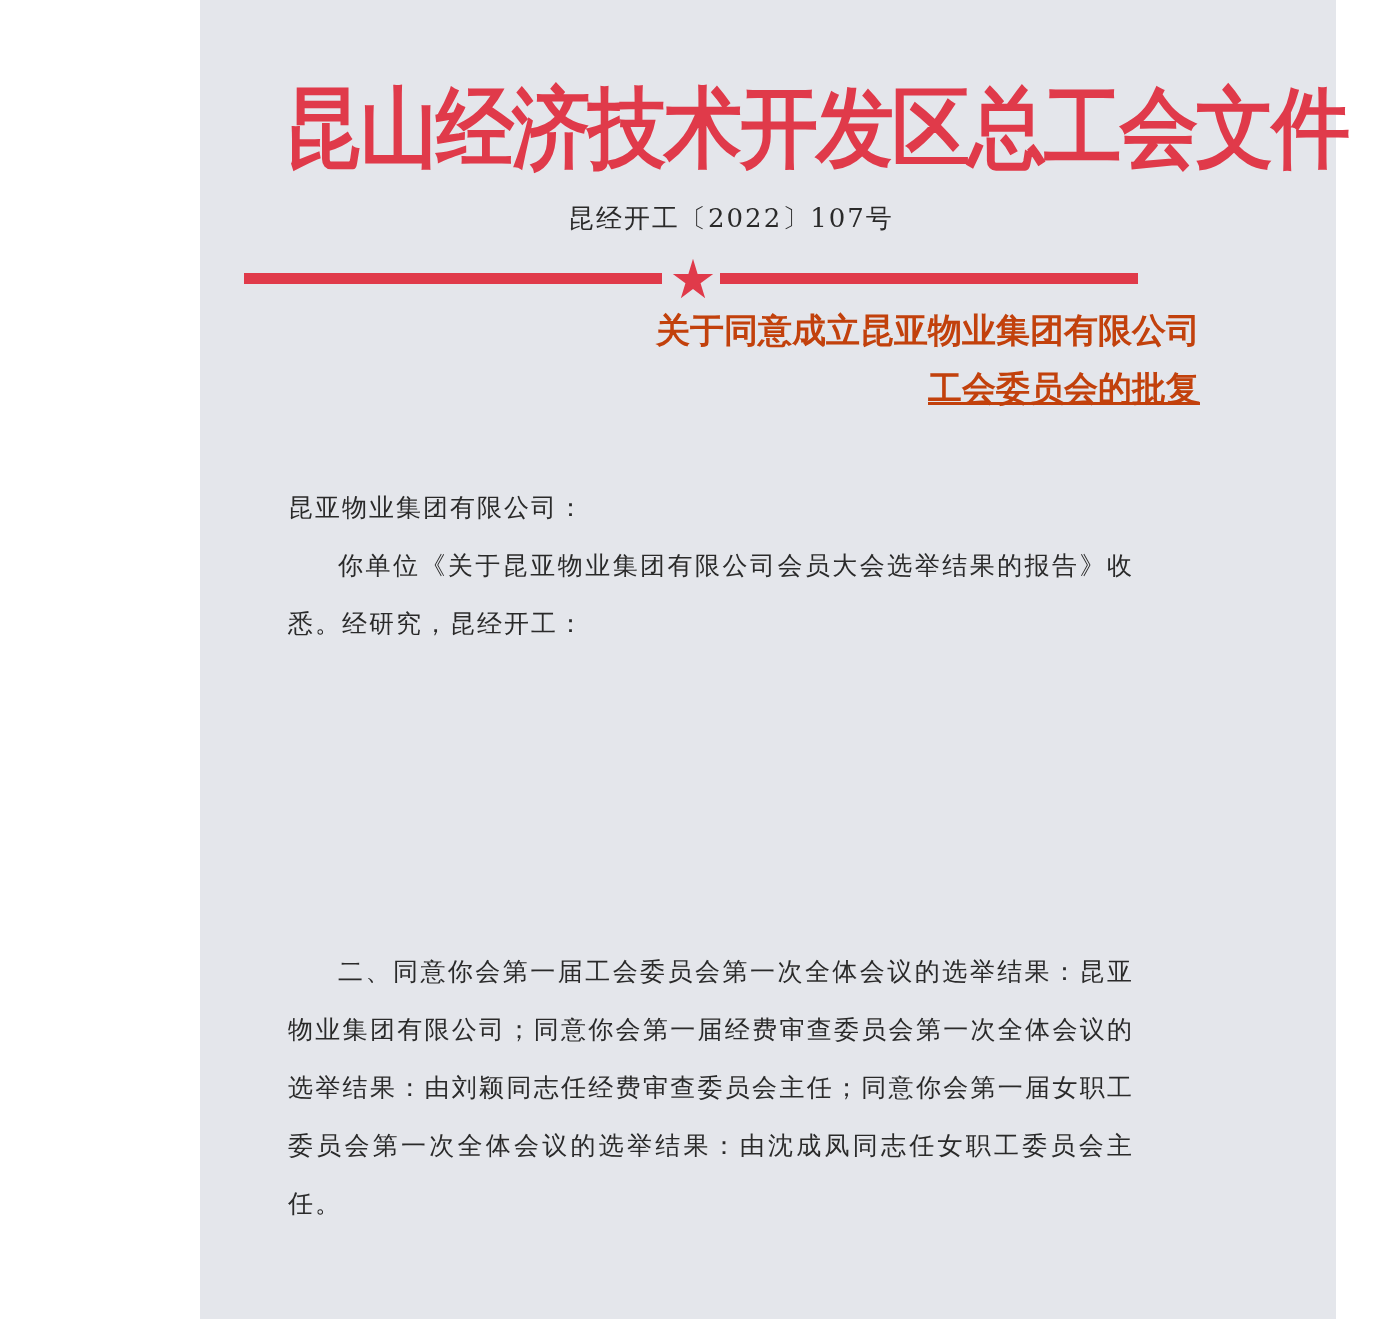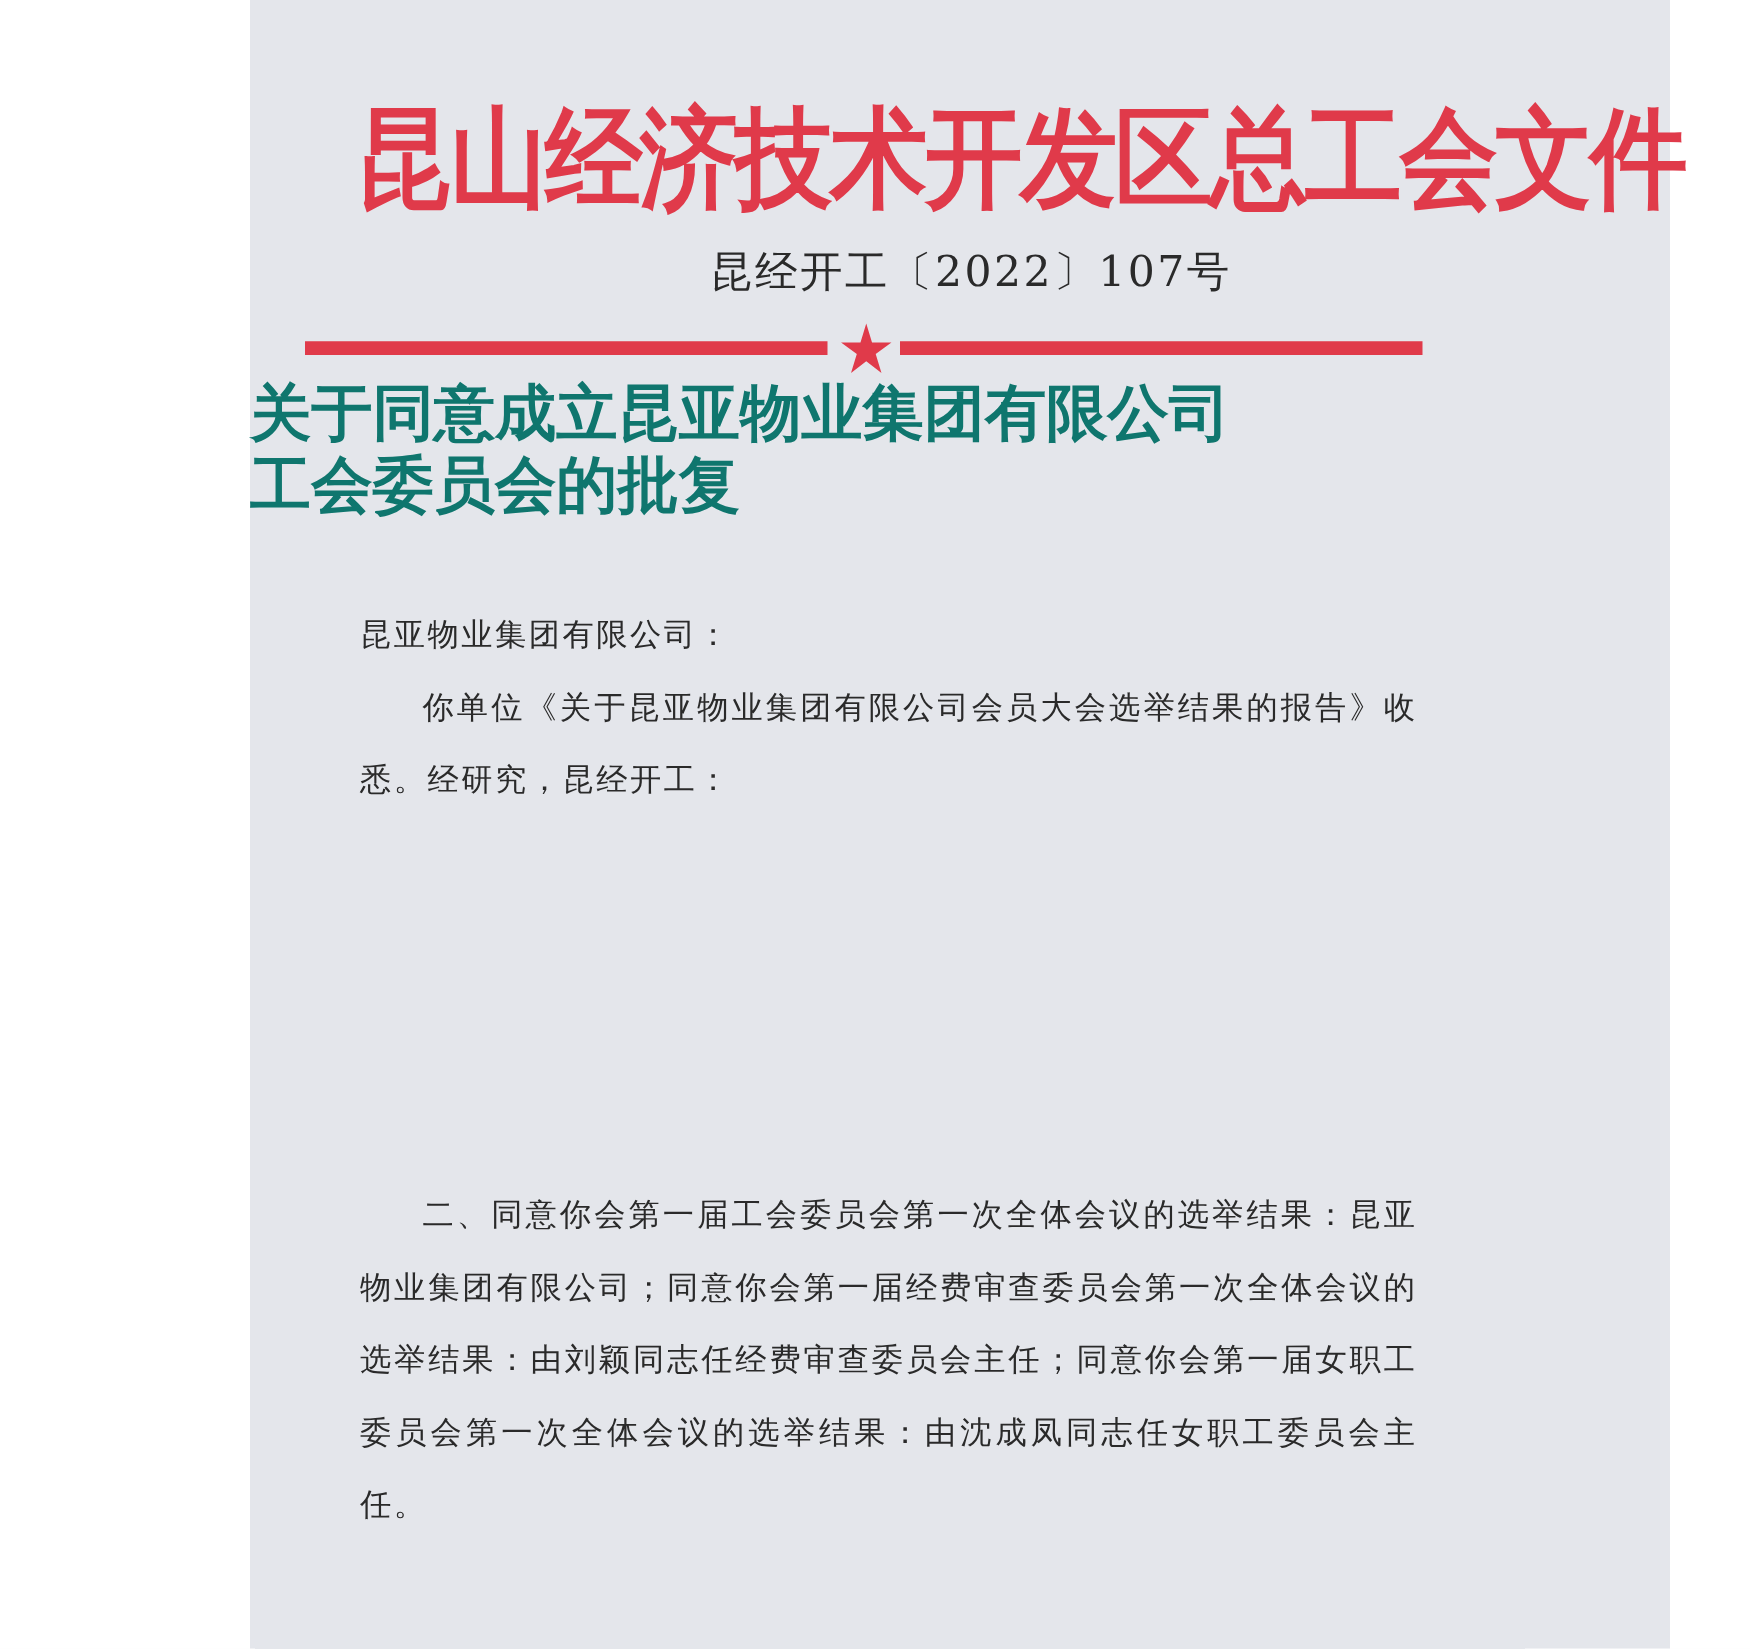--- a/index.html
+++ b/index.html
@@ -9,34 +9,34 @@
       background: #e4e6eb;
     }
     .masthead {
       position: absolute; left: 84px; top: 72px; width: 836px; height: 100px;
       color: #e03a4a; font-family: "DejaVu Serif", serif; font-weight: bold;
       font-size: 78px; line-height: 100px; letter-spacing: -2px; white-space: nowrap;
       transform: scaleY(1.12); transform-origin: top left;
     }
     .doc-number {
       position: absolute; left: 368px; top: 198px; height: 40px;
-      font-family: "DejaVu Serif", serif; font-size: 34px; color: #2a2a2a; line-height: 40px;
+      font-family: "DejaVu Serif", serif; font-size: 26px; color: #2a2a2a; line-height: 40px;
       letter-spacing: 2px;
     }
     .rule { position: absolute; top: 273px; height: 11px; background: #e03a4a; }
     .rule.left { left: 44px; width: 418px; }
     .rule.right { left: 520px; width: 418px; }
     .star { position: absolute; left: 472px; top: 258px; width: 42px; height: 42px; }
     .title {
-      position: absolute; left: 0; width: 1000px; text-align: left;
-      font-family: "DejaVu Serif", serif; font-weight: bold; font-size: 49px; color: #0f766e;
+      position: absolute; left: 0; width: 1000px; text-align: right;
+      font-family: "DejaVu Serif", serif; font-weight: bold; font-size: 34px; color: #c2410c;
       line-height: 60px;
     }
     .title.l1 { top: 300px; }
-    .title.l2 { top: 358px; }
+    .title.l2 { top: 358px; text-decoration: underline; }
     .body-text {
       position: absolute; left: 88px; width: 846px;
       font-family: "DejaVu Serif", serif; font-size: 25px; color: #2a2a2a;
       line-height: 58px; letter-spacing: 2px; text-align: justify;
     }
     .salutation { top: 479px; }
     .para { text-indent: 2em; margin: 0; }
     .p1 { top: 537px; }
     .p2 { top: 653px; }
     .p3 { top: 943px; }

